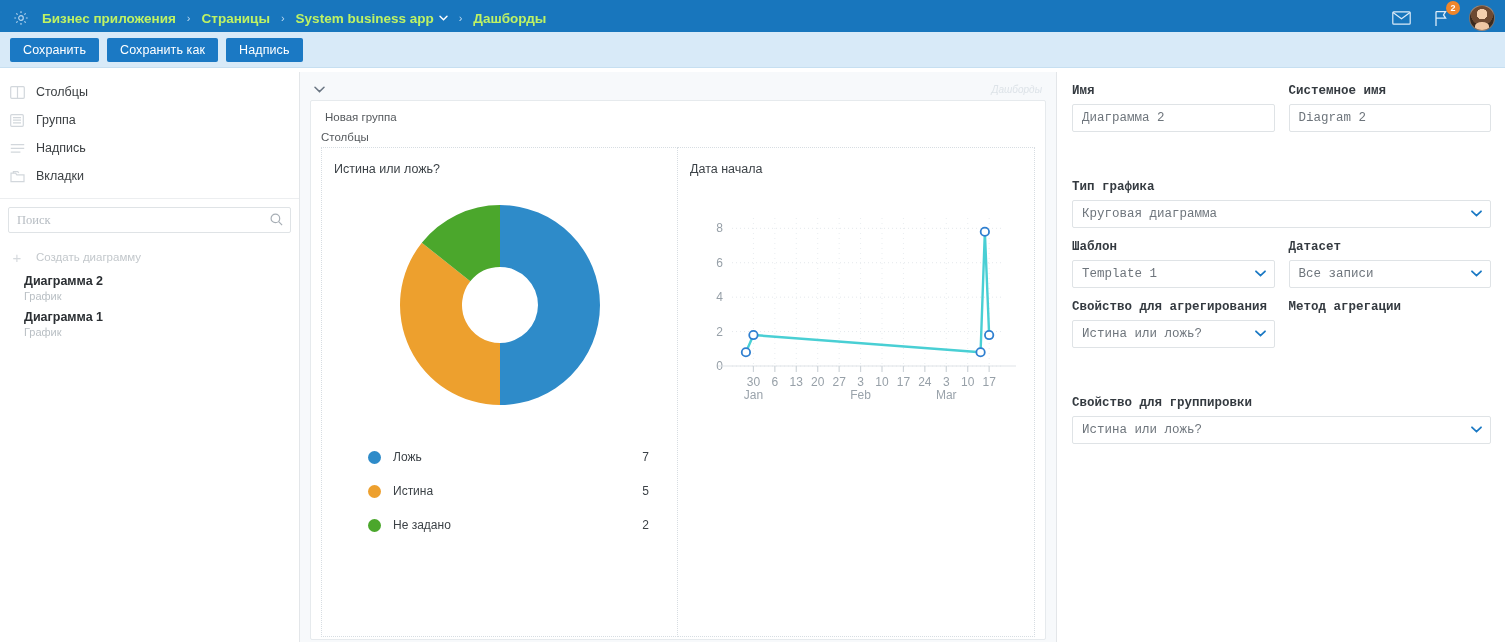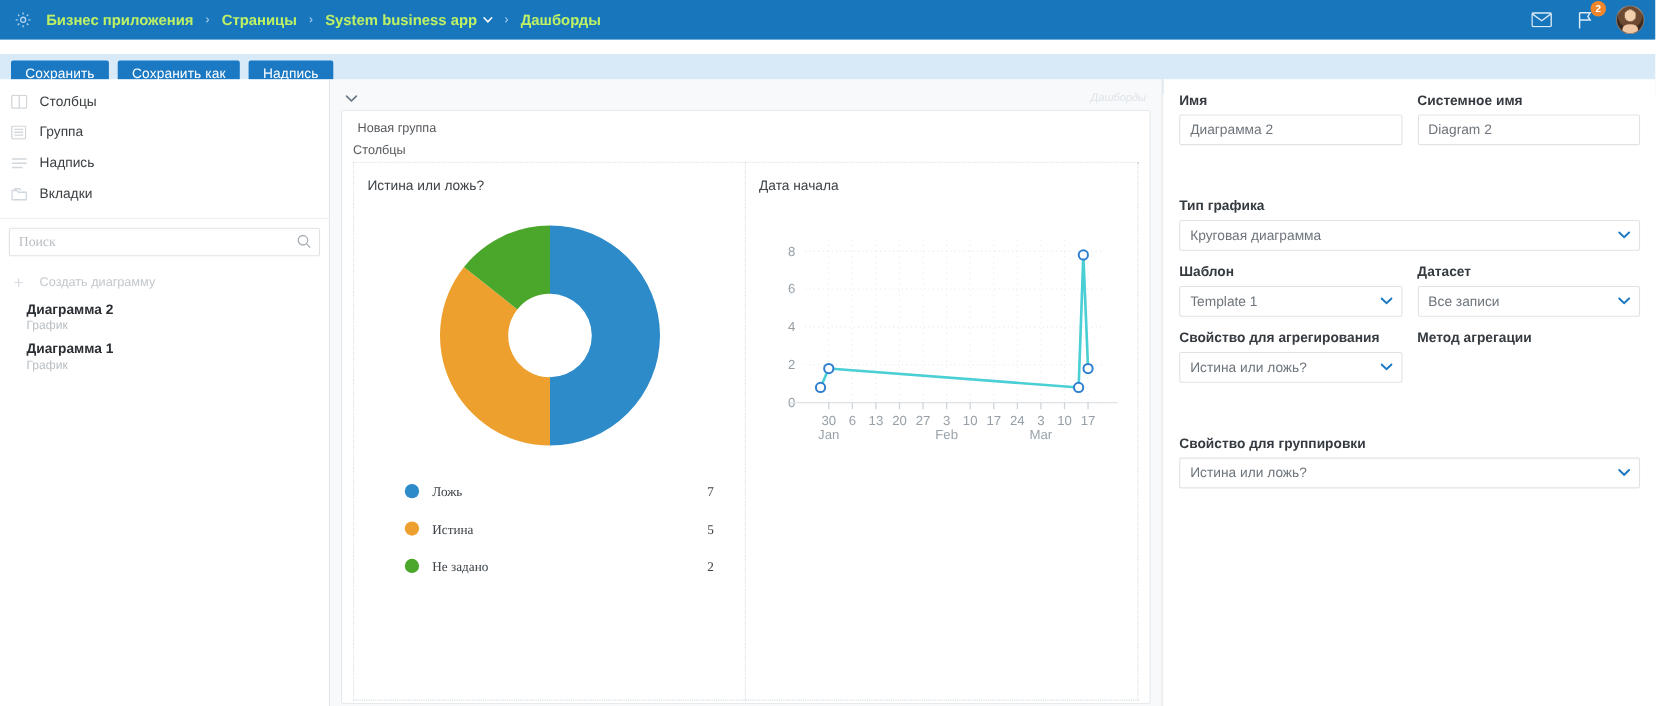--- a/index.html
+++ b/index.html
@@ -46,21 +46,21 @@
     background: radial-gradient(circle at 50% 34%, #f3cfae 0 26%, #6e4a32 27% 56%, #3b2a1d 57% 100%);
     border: 1px solid #ffffff55; overflow: hidden; position: relative;
   }
   .avatar::after {
     content: ""; position: absolute; left: 22%; bottom: 0; width: 56%; height: 34%;
     border-radius: 50% 50% 0 0; background: #efc7a4;
   }
 
   
   .actionbar {
-    position: absolute; left: 0; top: 49px; width: 1505px; height: 36px;
+    position: absolute; left: 0; top: 32px; width: 1505px; height: 36px;
     background: #d8eaf8;
     display: flex; align-items: center; gap: 8px; padding-left: 10px;
     border-bottom: 1px solid #c6dff1;
   }
   .btn-primary {
     background: #1b79c4; color: #fff; border: none; border-radius: 2px;
     font-size: 12.5px; font-family: inherit;
     height: 24px; padding: 0 13px; cursor: pointer; letter-spacing: .1px;
   }
 
@@ -125,35 +125,35 @@
     padding: 14px 12px 0 12px;
     min-width: 0;
   }
   .col-box + .col-box { border-left: none; }
   .col-title { font-size: 12.5px; color: #3c4247; margin-bottom: 6px; }
 
   
   .donut-holder { display: flex; justify-content: center; margin-top: 28px; }
   .legend { margin: 34px 16px 0 34px; }
   .legend-row {
-    display: flex; align-items: flex-start; height: 34px; font-size: 12px; color: #3c4247; font-family: Liberation Serif, serif;
+    display: flex; align-items: center; height: 34px; font-size: 12px; color: #3c4247;
   }
   .legend-dot { width: 13px; height: 13px; border-radius: 50%; margin-right: 12px; flex: none; }
   .legend-label { flex: 1 1 auto; }
   .legend-value { color: #3c4247; font-size: 12px; }
 
   
   .line-holder { margin-top: 30px; }
 
   
   .rightpanel {
     position: absolute; left: 1058px; top: 72px; width: 447px; height: 570px;
     background: #ffffff; padding: 12px 14px 0 14px;
   }
-  .field-row { display: flex; gap: 14px; margin-bottom: 12px; }
+  .field-row { display: flex; gap: 14px; margin-bottom: 12px; font-family: Liberation Mono, monospace; }
   .field { flex: 1 1 0; min-width: 0; }
   .field.full { flex: 1 1 100%; margin-top: 36px; }
   .field-label {
     font-size: 12.5px; font-weight: bold; color: #343a40; margin-bottom: 6px; display: block;
   }
   .field-input {
     width: 100%; height: 28px; border: 1px solid #dfe3e6; border-radius: 2px;
     background: #fff; font-size: 12.5px; font-family: inherit; color: #6e757c;
     padding: 0 9px; outline: none;
   }

